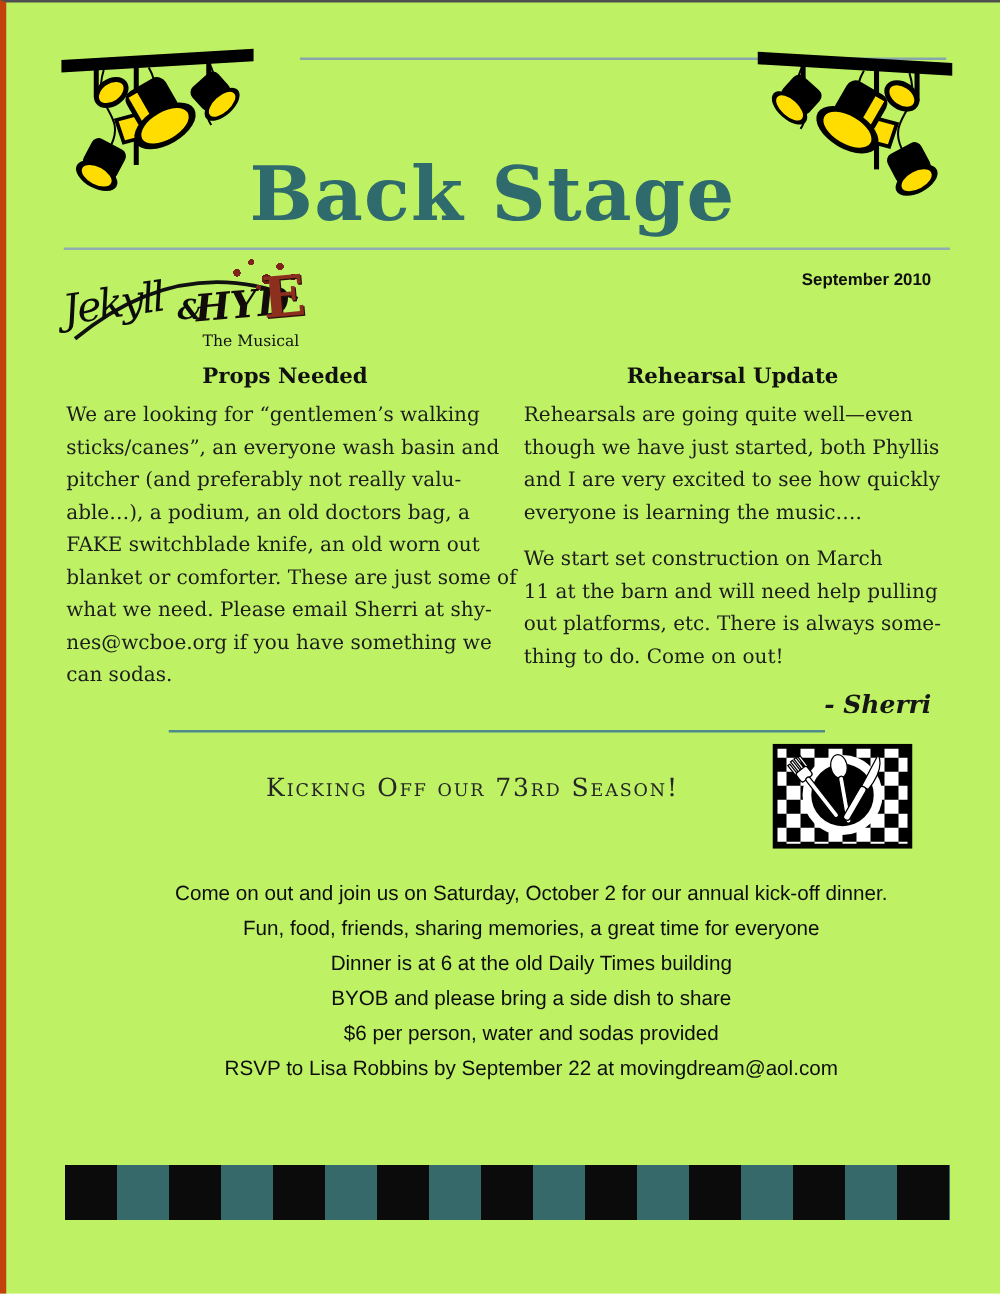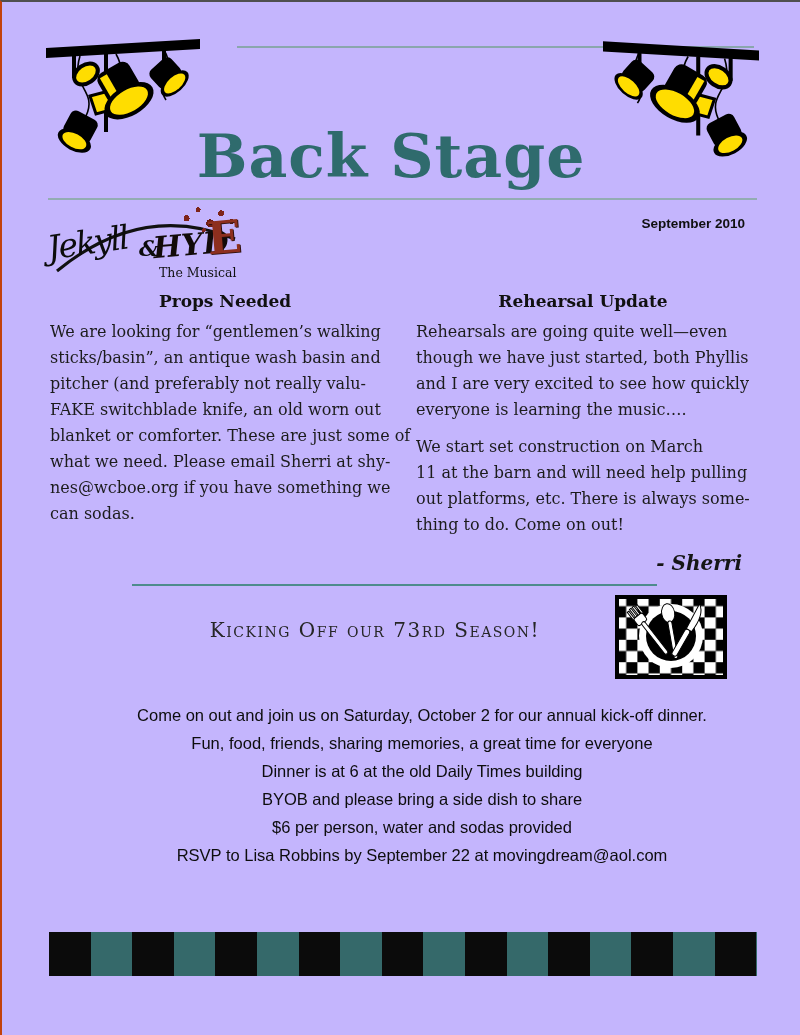--- a/index.html
+++ b/index.html
@@ -1,18 +1,18 @@
 <!DOCTYPE html>
 <html><head>
 <meta charset="utf-8">
 <style>
   html,body{margin:0;padding:0;background:#ffffff;}
   .page{
-    position:relative;width:800px;height:1035px;background:#c4b5fd;overflow:hidden;
-    border-left:2px solid #c2410c;border-top:2px solid #4f4f4f;box-sizing:border-box;
+    position:relative;width:800px;height:1035px;background:#bef264;overflow:hidden;
+    border-left:5px solid #c2410c;border-top:2px solid #4f4f4f;box-sizing:border-box;
     font-family:"DejaVu Serif", serif;color:#1a1a1a;
   }
   .abs{position:absolute;}
   
   .rule-top{left:235px;top:44px;width:517px;height:2px;background:#8aa6ad;}
   .rule-title{left:46px;top:196px;width:709px;height:2px;background:#93acb3;}
   .rule-mid{left:130px;top:582px;width:525px;height:2px;background:#4e8b8c;}
   
   .page-title{
     left:0;top:124px;width:778px;text-align:center;
@@ -146,22 +146,23 @@
     <span class="jh-amp">&amp;</span>
     <span class="jh-hyd">HYD</span>
     <span class="jh-e">E</span>
     <span class="jh-tagline">The Musical</span>
   </div>
 
 
   <div class="abs col col-left">
     <div class="col-heading">Props Needed</div>
     <div class="tline">We are looking for “gentlemen’s walking</div>
-    <div class="tline">sticks/basin”, an antique wash basin and</div>
+    <div class="tline">sticks/canes”, an everyone wash basin and</div>
     <div class="tline">pitcher (and preferably not really valu-</div>
+    <div class="tline">able…), a podium, an old doctors bag, a</div>
     <div class="tline">FAKE switchblade knife, an old worn out</div>
     <div class="tline">blanket or comforter. These are just some of</div>
     <div class="tline">what we need. Please email Sherri at shy-</div>
     <div class="tline">nes@wcboe.org if you have something we</div>
     <div class="tline">can sodas.</div>
   </div>
 
   <div class="abs col col-right">
     <div class="col-heading">Rehearsal Update</div>
     <div class="tline">Rehearsals are going quite well—even</div>

